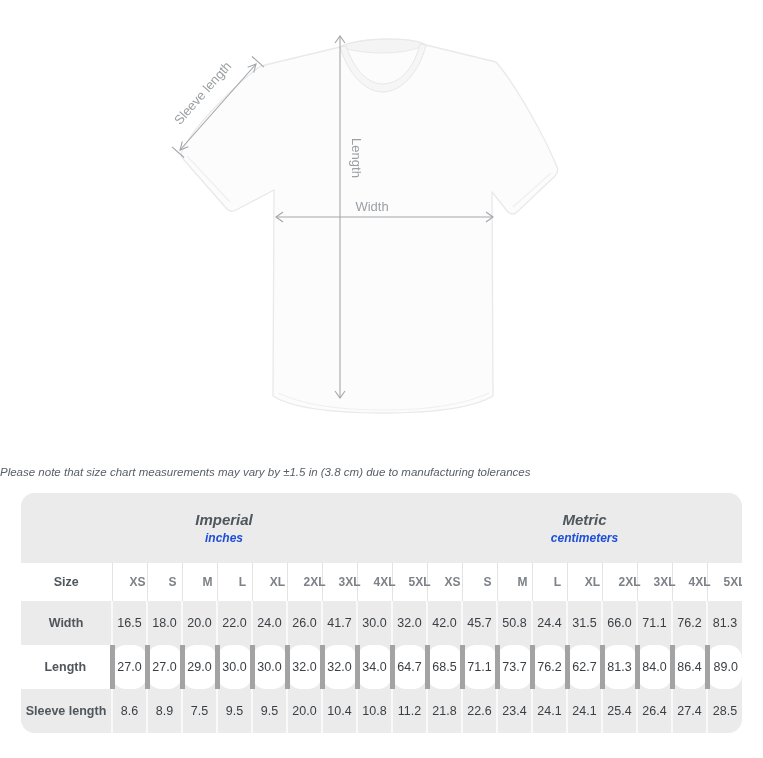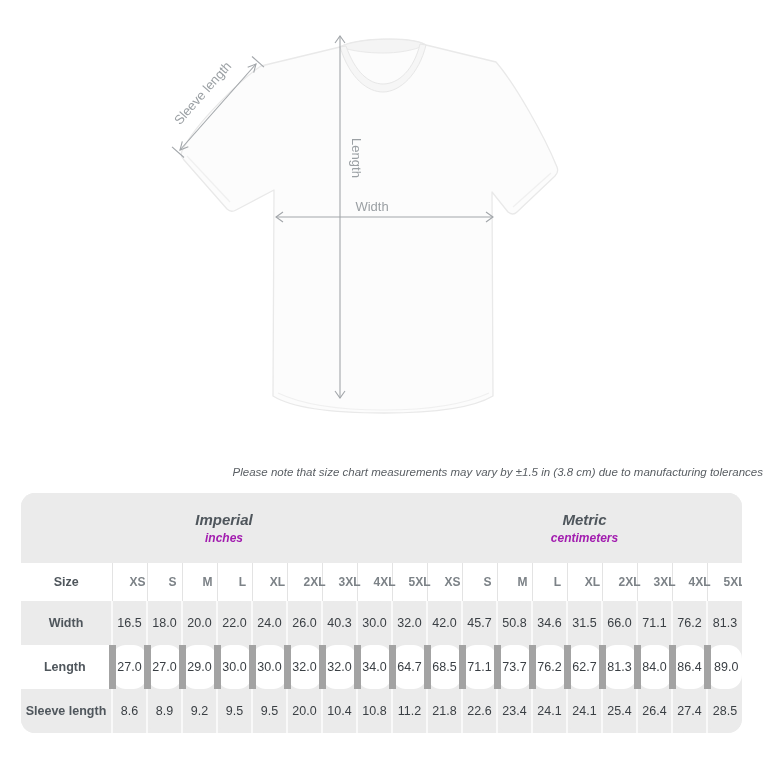--- a/index.html
+++ b/index.html
@@ -3,47 +3,47 @@
 <meta charset="utf-8">
 <style>
   html,body{margin:0;padding:0;}
   body{
     width:763px;height:758px;overflow:hidden;background:#ffffff;
     font-family:"Liberation Sans",sans-serif;
   }
   .page{width:763px;height:758px;position:relative;}
   .diagram{width:763px;height:450px;display:block;}
   .note{
-    text-align:right;font-style:italic;font-size:11.5px;color:#595e63;
-    margin:14px 0 13px 0;line-height:16px;
+    text-align:left;font-style:italic;font-size:11.5px;color:#595e63;
+    margin:14px 16px 13px 0;line-height:16px;
   }
   .table-wrap{
     margin:0 21px;border-radius:14px;overflow:hidden;background:#ebebeb;
   }
   table{border-collapse:collapse;table-layout:fixed;width:721px;}
   col.col-label{width:91px;}
   col.col-size{width:35px;}
   th,td{padding:0;text-align:center;vertical-align:middle;}
   
   tr.group-row th{background:#ebebeb;height:70px;}
   .group-title{font-size:15px;font-weight:bold;font-style:italic;color:#4f565c;}
-  .group-sub{font-size:12px;font-style:italic;color:#a21caf;margin-top:3px;}
+  .group-sub{font-size:12px;font-style:italic;color:#1d4ed8;margin-top:3px;}
   
   tr.size-row{background:#a3a3a3;}
   tr.size-row th{height:38px;background:#ffffff;font-size:12px;font-weight:bold;color:#7c8287;}
   tr.size-row th + th{border-left:1px solid #e3e3e3;padding-left:16px;}
   tr.size-row th:first-child{font-size:12.5px;color:#4f565c;}
   
   tbody tr{height:44px;}
   tbody th{font-size:12.5px;font-weight:bold;color:#4f565c;}
   tbody td{font-size:12.5px;color:#3a3f44;border-radius:14px;}
   tbody tr.gray th, tbody tr.gray td{background:#ebebeb;}
   tbody tr.gray td{border-left:2px solid #f9f9f9;}
   tbody tr.white th, tbody tr.white td{background:#ffffff;}
-  tbody tr.white td{border-left:7px solid #a3a3a3;margin-left:24px;}
+  tbody tr.white td{border-left:5px solid #a3a3a3;margin-left:24px;}
   
   .dim-label{fill:#9ba0a4;font-family:"Liberation Sans",sans-serif;font-size:13px;}
 </style>
 </head>
 <body>
 
 <div class="page">
 
   <svg class="diagram" viewBox="0 0 763 450" xmlns="http://www.w3.org/2000/svg">
 
@@ -165,27 +165,27 @@
       </thead>
       <tbody id="tableBody">
           <tr class="gray">
             <th>Width</th>
             <td>16.5</td>
             <td>18.0</td>
             <td>20.0</td>
             <td>22.0</td>
             <td>24.0</td>
             <td>26.0</td>
-            <td>40.3</td>
+            <td>41.7</td>
             <td>30.0</td>
             <td>32.0</td>
             <td>42.0</td>
             <td>45.7</td>
             <td>50.8</td>
-            <td>34.6</td>
+            <td>24.4</td>
             <td>31.5</td>
             <td>66.0</td>
             <td>71.1</td>
             <td>76.2</td>
             <td>81.3</td>
           </tr>
           <tr class="white">
             <th>Length</th>
             <td>27.0</td>
             <td>27.0</td>
@@ -203,21 +203,21 @@
             <td>62.7</td>
             <td>81.3</td>
             <td>84.0</td>
             <td>86.4</td>
             <td>89.0</td>
           </tr>
           <tr class="gray">
             <th>Sleeve length</th>
             <td>8.6</td>
             <td>8.9</td>
-            <td>9.2</td>
+            <td>7.5</td>
             <td>9.5</td>
             <td>9.5</td>
             <td>20.0</td>
             <td>10.4</td>
             <td>10.8</td>
             <td>11.2</td>
             <td>21.8</td>
             <td>22.6</td>
             <td>23.4</td>
             <td>24.1</td>

